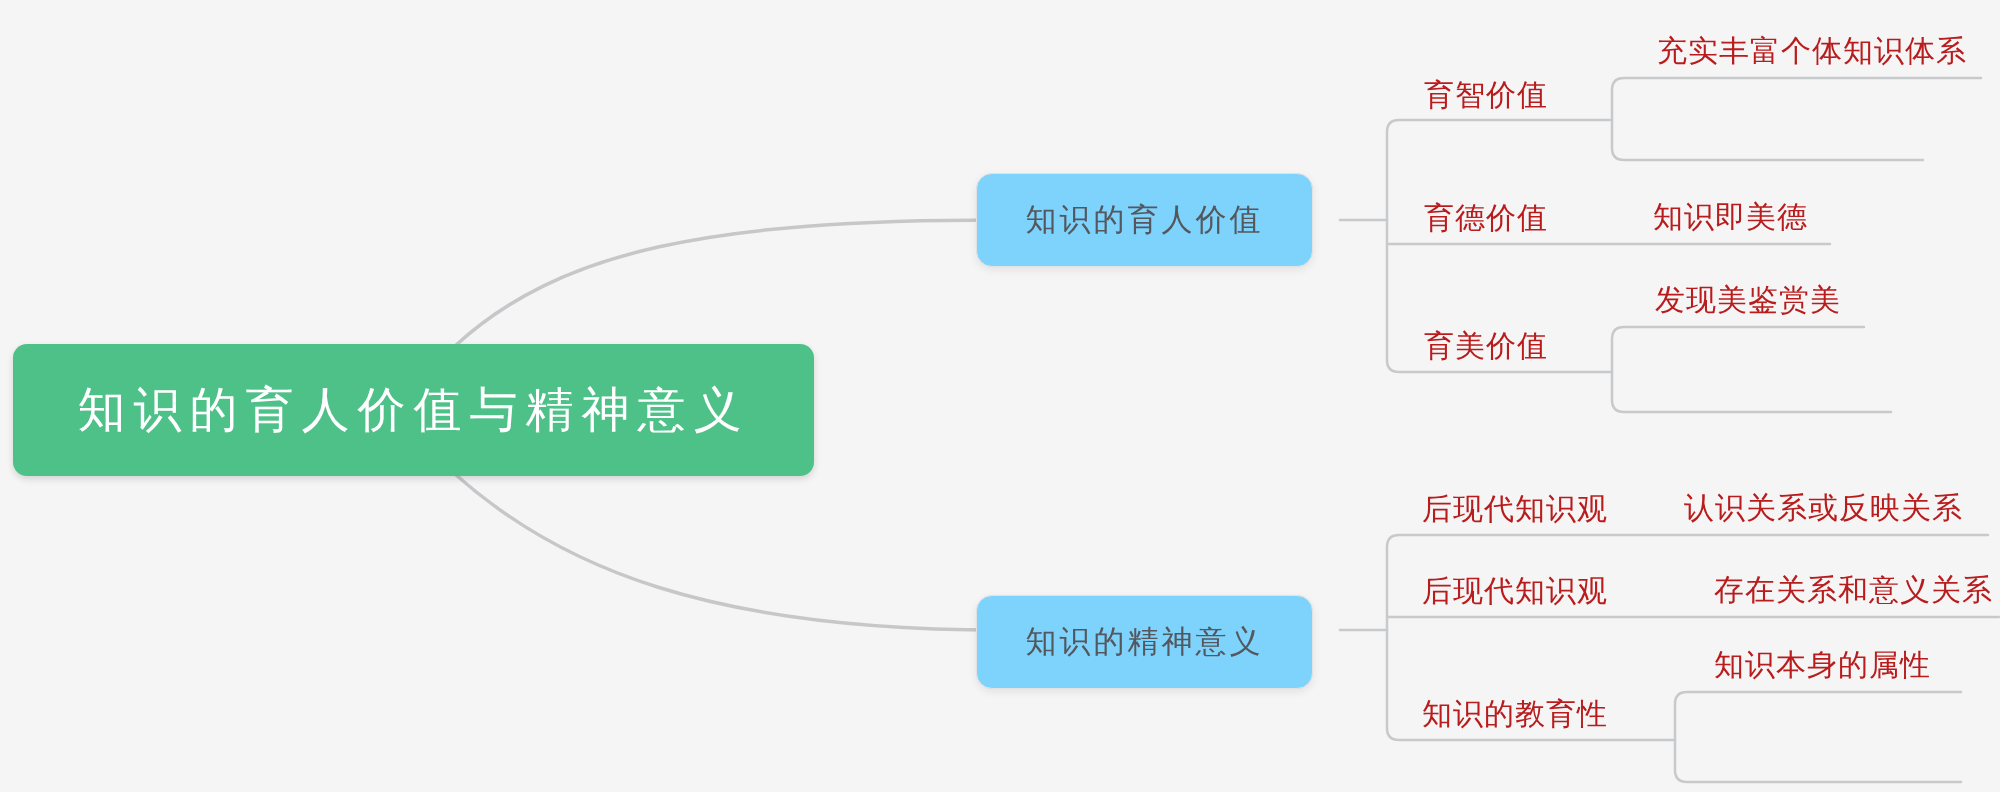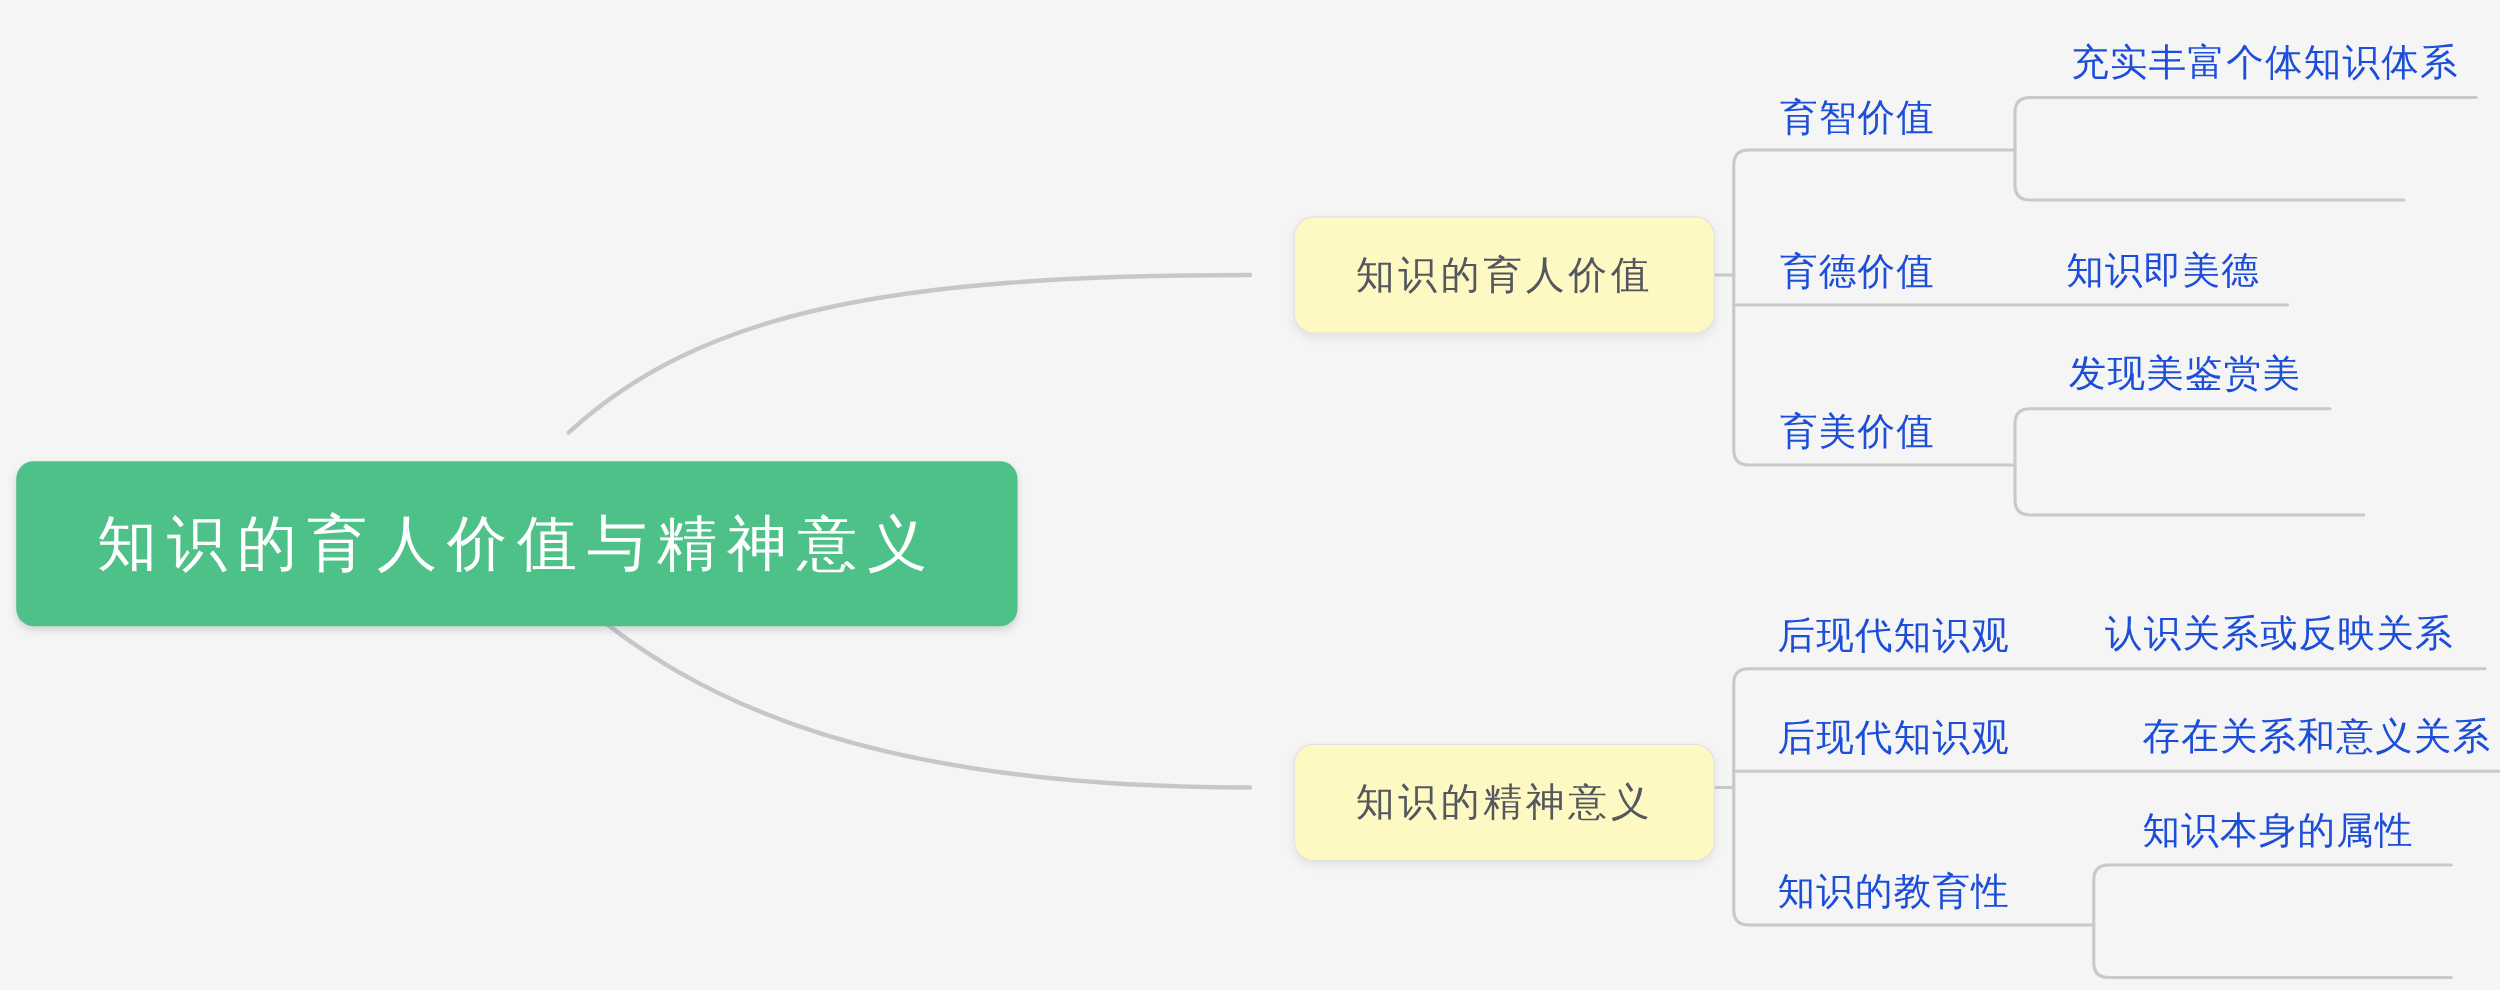--- a/index.html
+++ b/index.html
@@ -11,34 +11,34 @@
   }
   .canvas{position:relative;width:2000px;height:792px;background:#f5f5f6;}
   .links{position:absolute;left:0;top:0;width:2000px;height:792px;}
   .links path{fill:none;stroke:#c8c9cb;stroke-width:2.5;stroke-linecap:round;}
   .links path.curve{stroke:#c6c7c9;stroke-width:3.5;}
   .root-box{
     position:absolute;left:13px;top:344px;width:801px;height:132px;
     background:#4ec189;border-radius:14px;
     box-shadow:0 3px 7px rgba(0,0,0,0.14);
     display:flex;align-items:center;justify-content:center;
-    color:#ffffff;font-size:48px;letter-spacing:8px;white-space:nowrap;margin-top:25px;
+    color:#ffffff;font-size:48px;letter-spacing:8px;white-space:nowrap;
   }
   .branch-box{
-    position:absolute;left:1035px;width:337px;height:94px;
-    background:#fef9c3;border:1px solid #e2e2e4;border-radius:16px;
+    position:absolute;left:976px;width:337px;height:94px;
+    background:#7dd3fc;border:1px solid #e2e2e4;border-radius:16px;
     box-shadow:0 3px 8px rgba(0,0,0,0.08);
     display:flex;align-items:center;justify-content:center;
     color:#54575d;font-size:31px;letter-spacing:3px;white-space:nowrap;
     box-sizing:border-box;
   }
   .branch-box.b1{top:173px;}
   .branch-box.b2{top:583px;margin-top:12px;}
   .topic{
-    position:absolute;color:#1d4ed8;font-size:30px;line-height:32px;
+    position:absolute;color:#b91c1c;font-size:30px;line-height:32px;
     letter-spacing:1px;white-space:nowrap;
   }
 </style>
 </head>
 <body>
 
 <div class="canvas">
 
   <svg class="links" viewBox="0 0 2000 792">
     <path class="curve" d="M455,346 C560,250 710,220 1000,220"></path>

